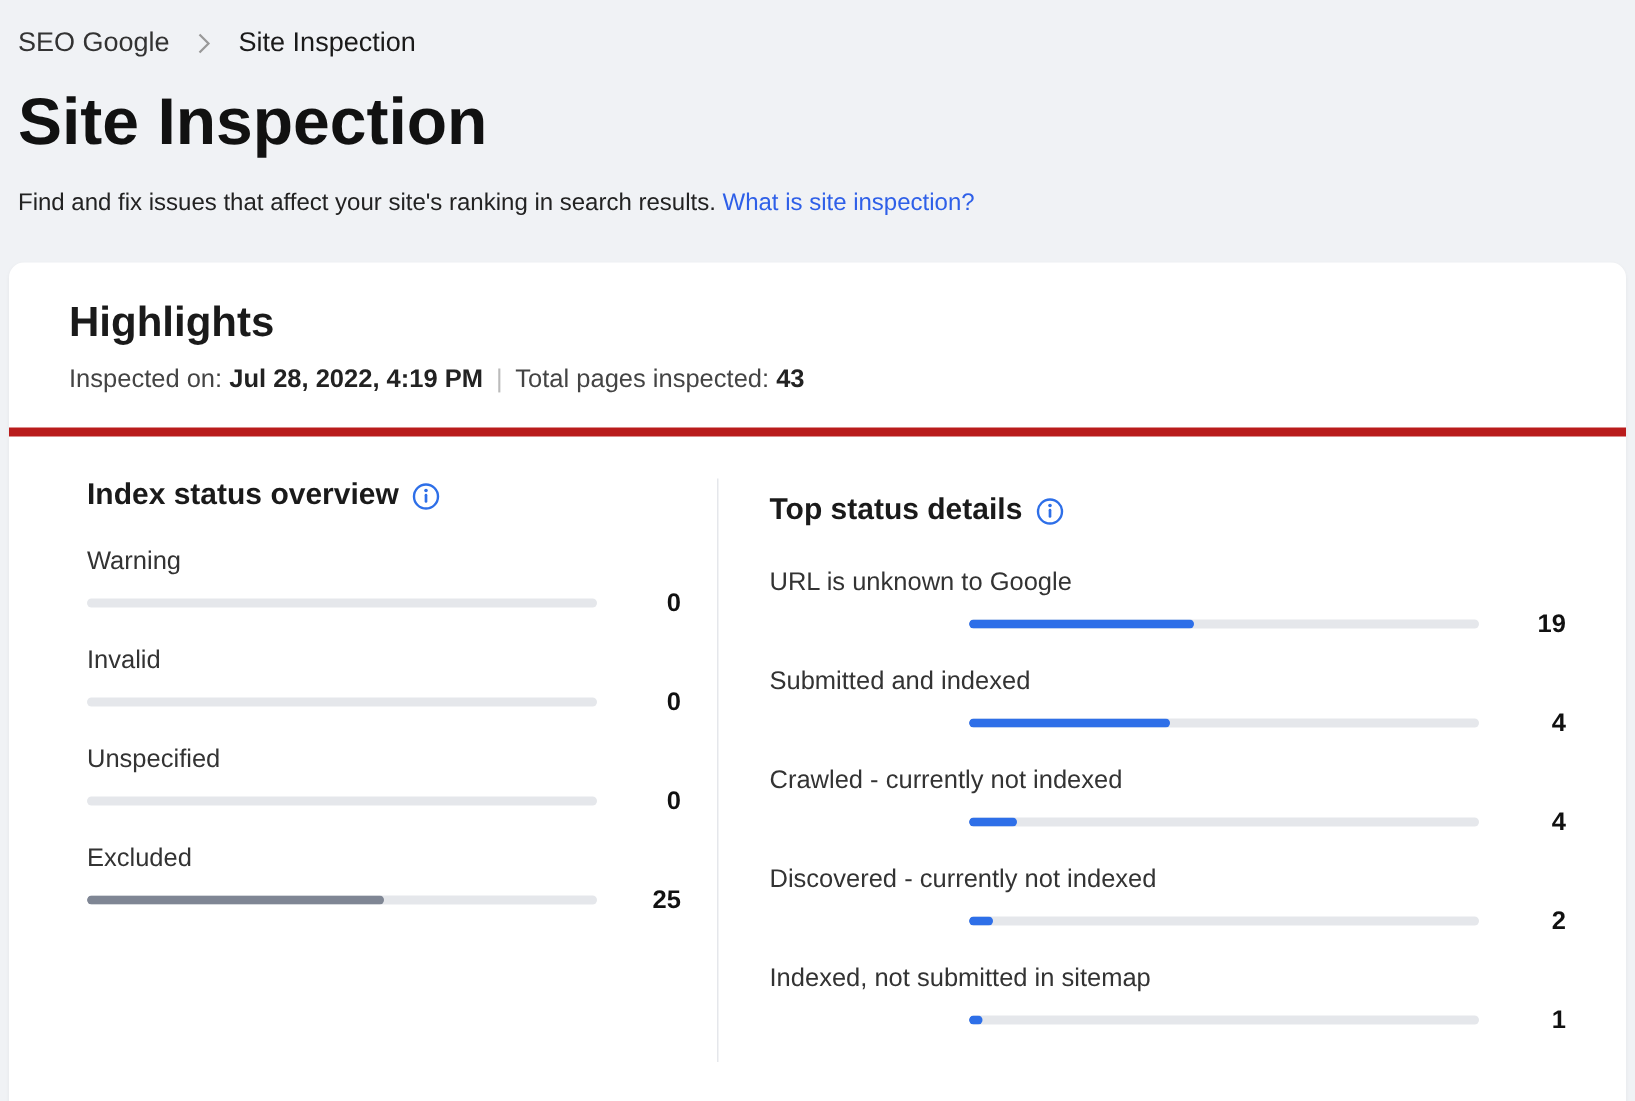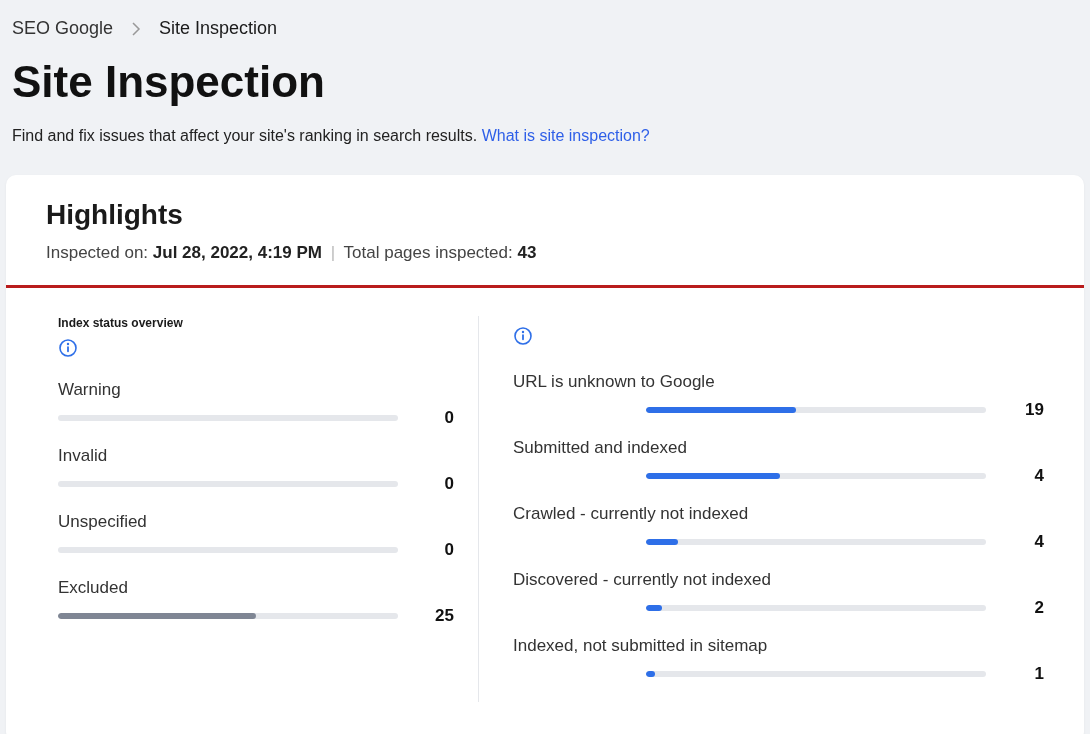--- a/index.html
+++ b/index.html
@@ -33,21 +33,21 @@
     .page-desc a { color: #2e5fe8; text-decoration: none; }
     .card {
       background: #fff;
       margin: 0 6px;
       border-radius: 10px;
       box-shadow: 0 1px 3px rgba(0,0,0,0.05);
       overflow: hidden;
     }
     .highlights-top {
       padding: 24px 40px 22px 40px;
-      border-bottom: 3px solid #b91c1c;
+      border-bottom: 6px solid #b91c1c;
     }
     .highlights-title {
       font-size: 28px;
       font-weight: 700;
       margin-bottom: 12px;
     }
     .highlights-meta {
       font-size: 17px;
       color: #444;
     }
@@ -55,26 +55,25 @@
     .highlights-meta .sep { color: #bbb; margin: 0 4px; }
     .columns {
       display: flex;
       padding: 28px 40px 40px 52px;
     }
     .col-left { width: 420px; padding-right: 24px; }
     .col-divider { width:1px; background:#e5e7eb; margin: 0 10px 0 0; }
     .col-right { flex:1; padding-left: 24px; }
     .section-title {
       display: flex;
-      align-items: flex-start;
+      align-items: center;
       gap: 8px;
-      font-size: 12px;
+      font-size: 20px;
       font-weight: 700;
       margin-bottom: 22px;
-      flex-direction: column;
     }
     .info-icon {
       display:inline-flex;
       width: 20px; height: 20px;
       color: #2e6fe8;
     }
     .bar-row { margin-bottom: 18px; }
     .bar-label {
       font-size: 17px;
       color: #333;
@@ -196,20 +195,21 @@
               <div class="bar-value">25</div>
             </div>
           </div>
         </div>
     </div>
 
     <div class="col-divider"></div>
 
     <div class="col-right">
       <div class="section-title">
+        <span>Top status details</span>
         <span class="info-icon">
           <svg viewBox="0 0 20 20" width="20" height="20">
               <circle cx="10" cy="10" r="8" fill="none" stroke="currentColor" stroke-width="1.6"></circle>
               <circle cx="10" cy="6" r="1.2" fill="currentColor"></circle>
               <rect x="9.1" y="8.2" width="1.8" height="6" rx="0.9" fill="currentColor"></rect>
             </svg>
         </span>
       </div>
       <div>
           <div class="bar-row">

